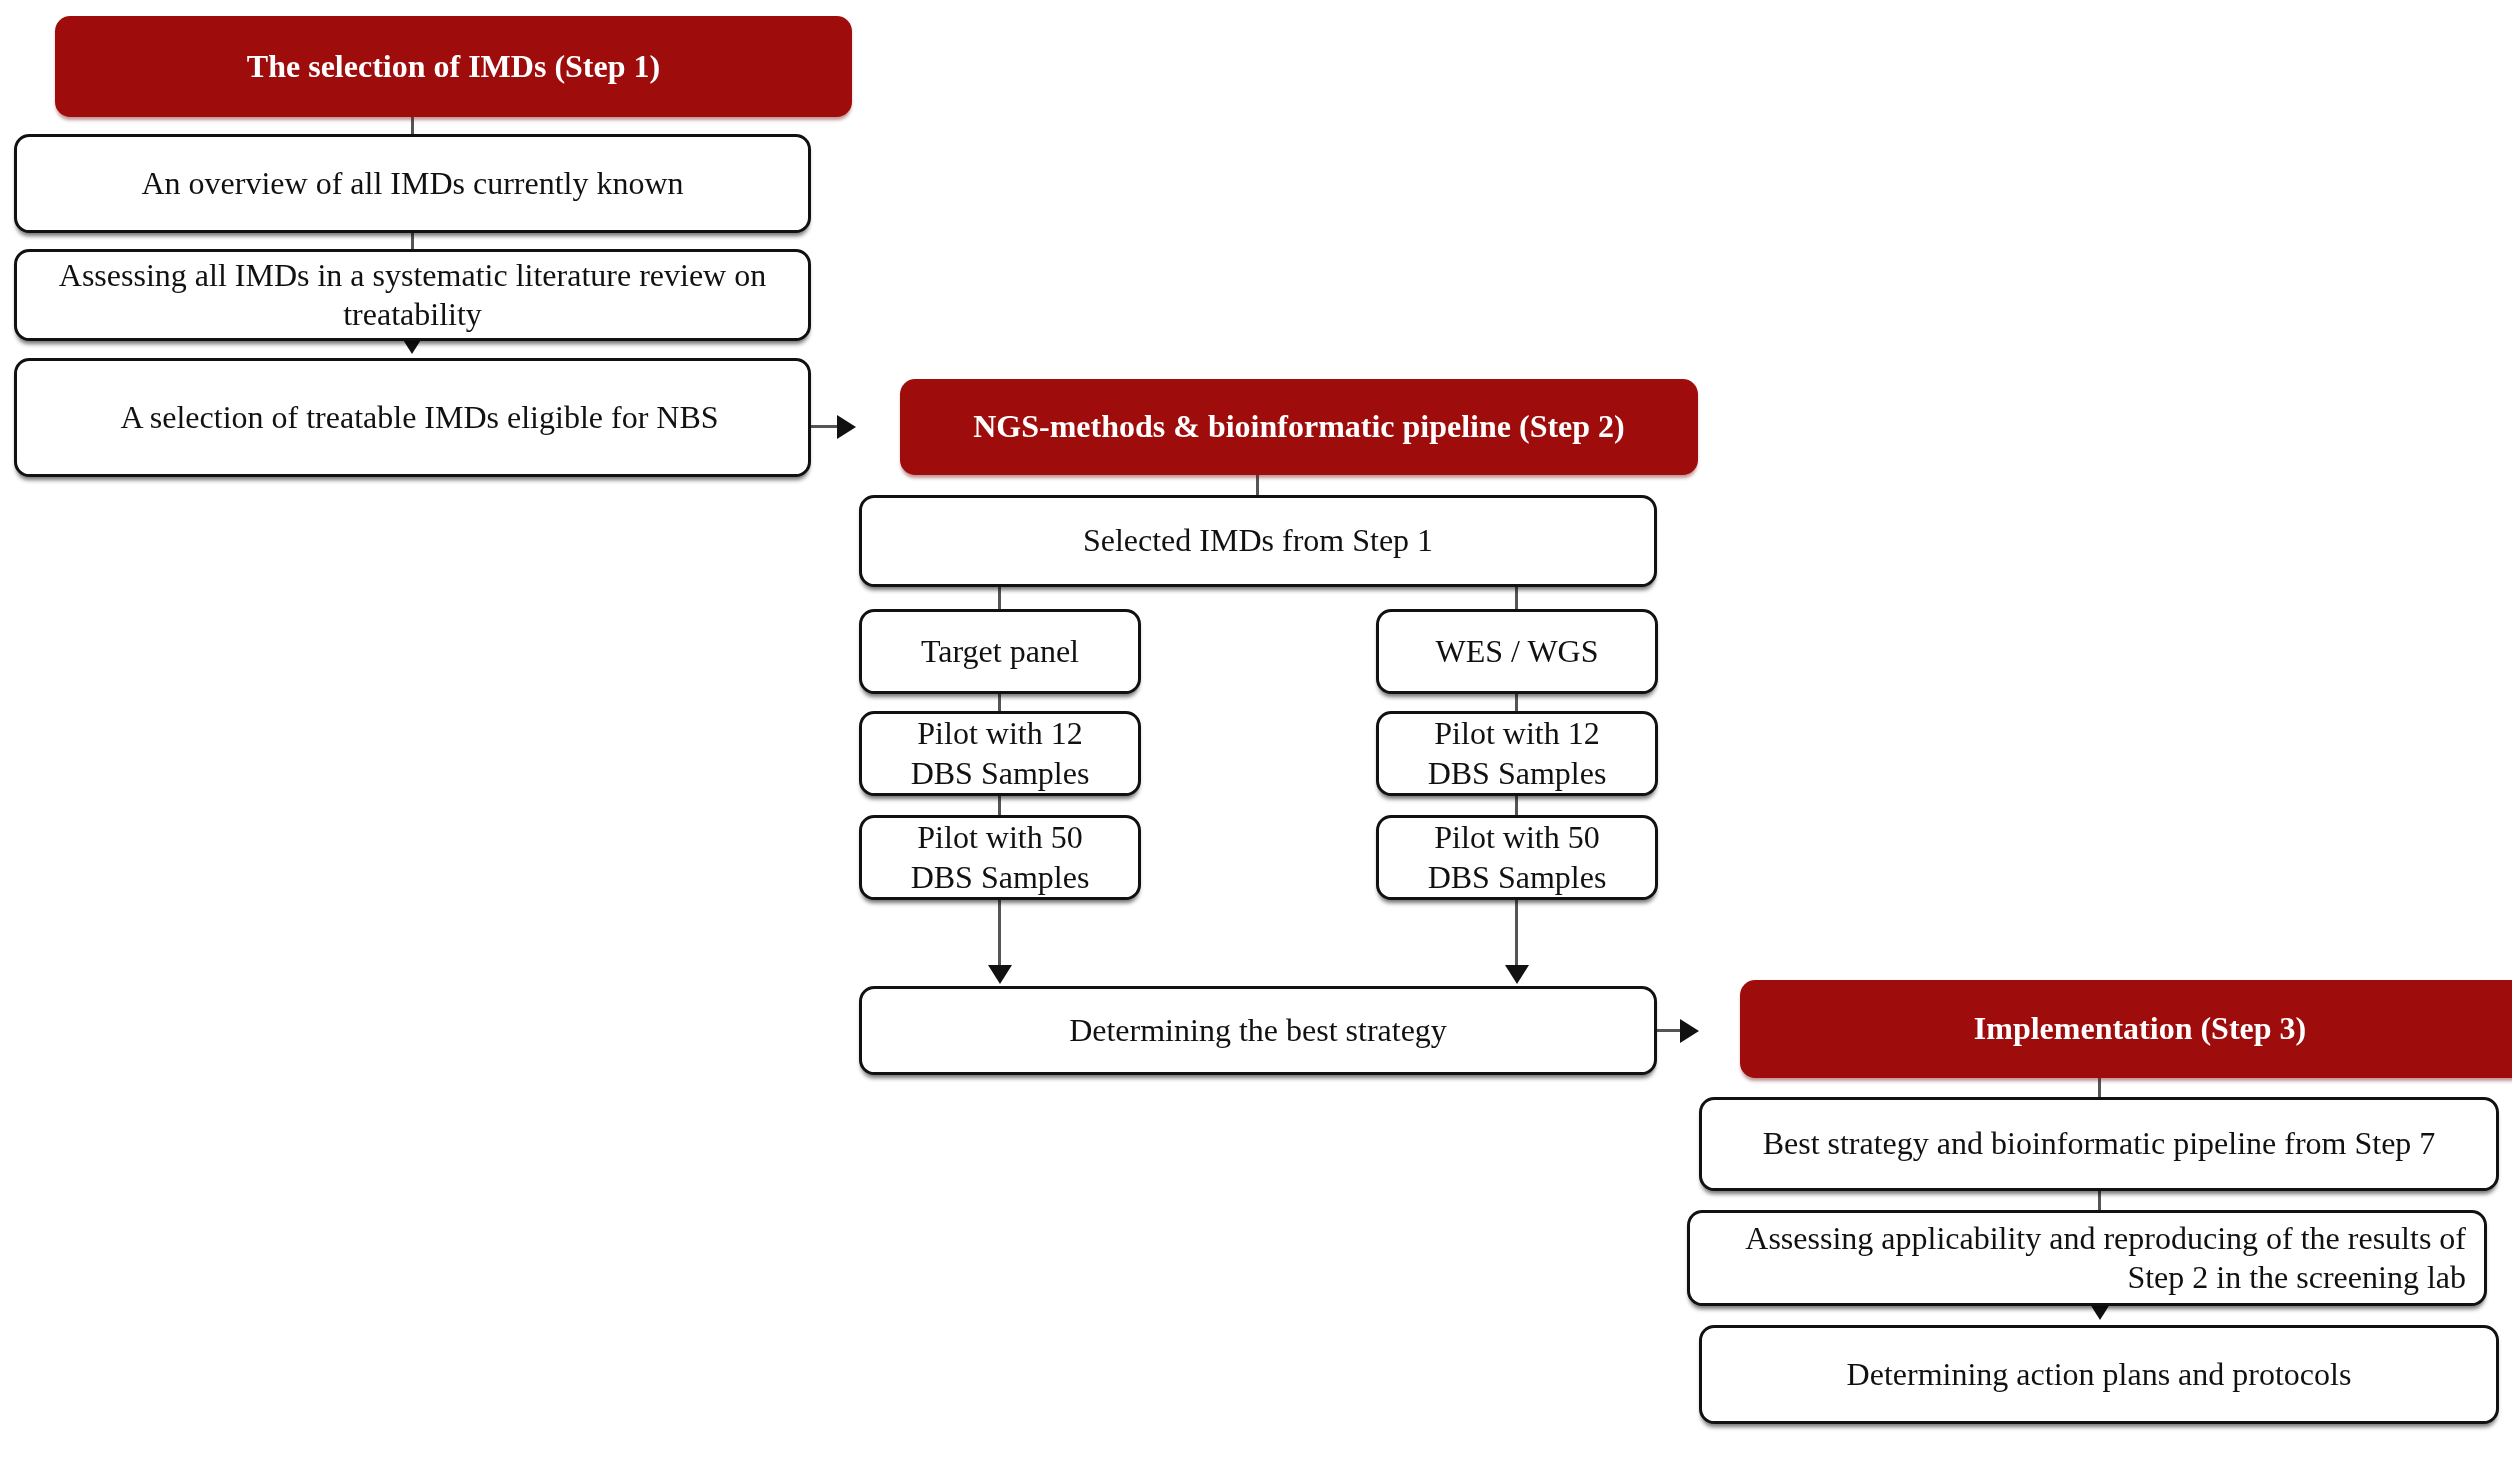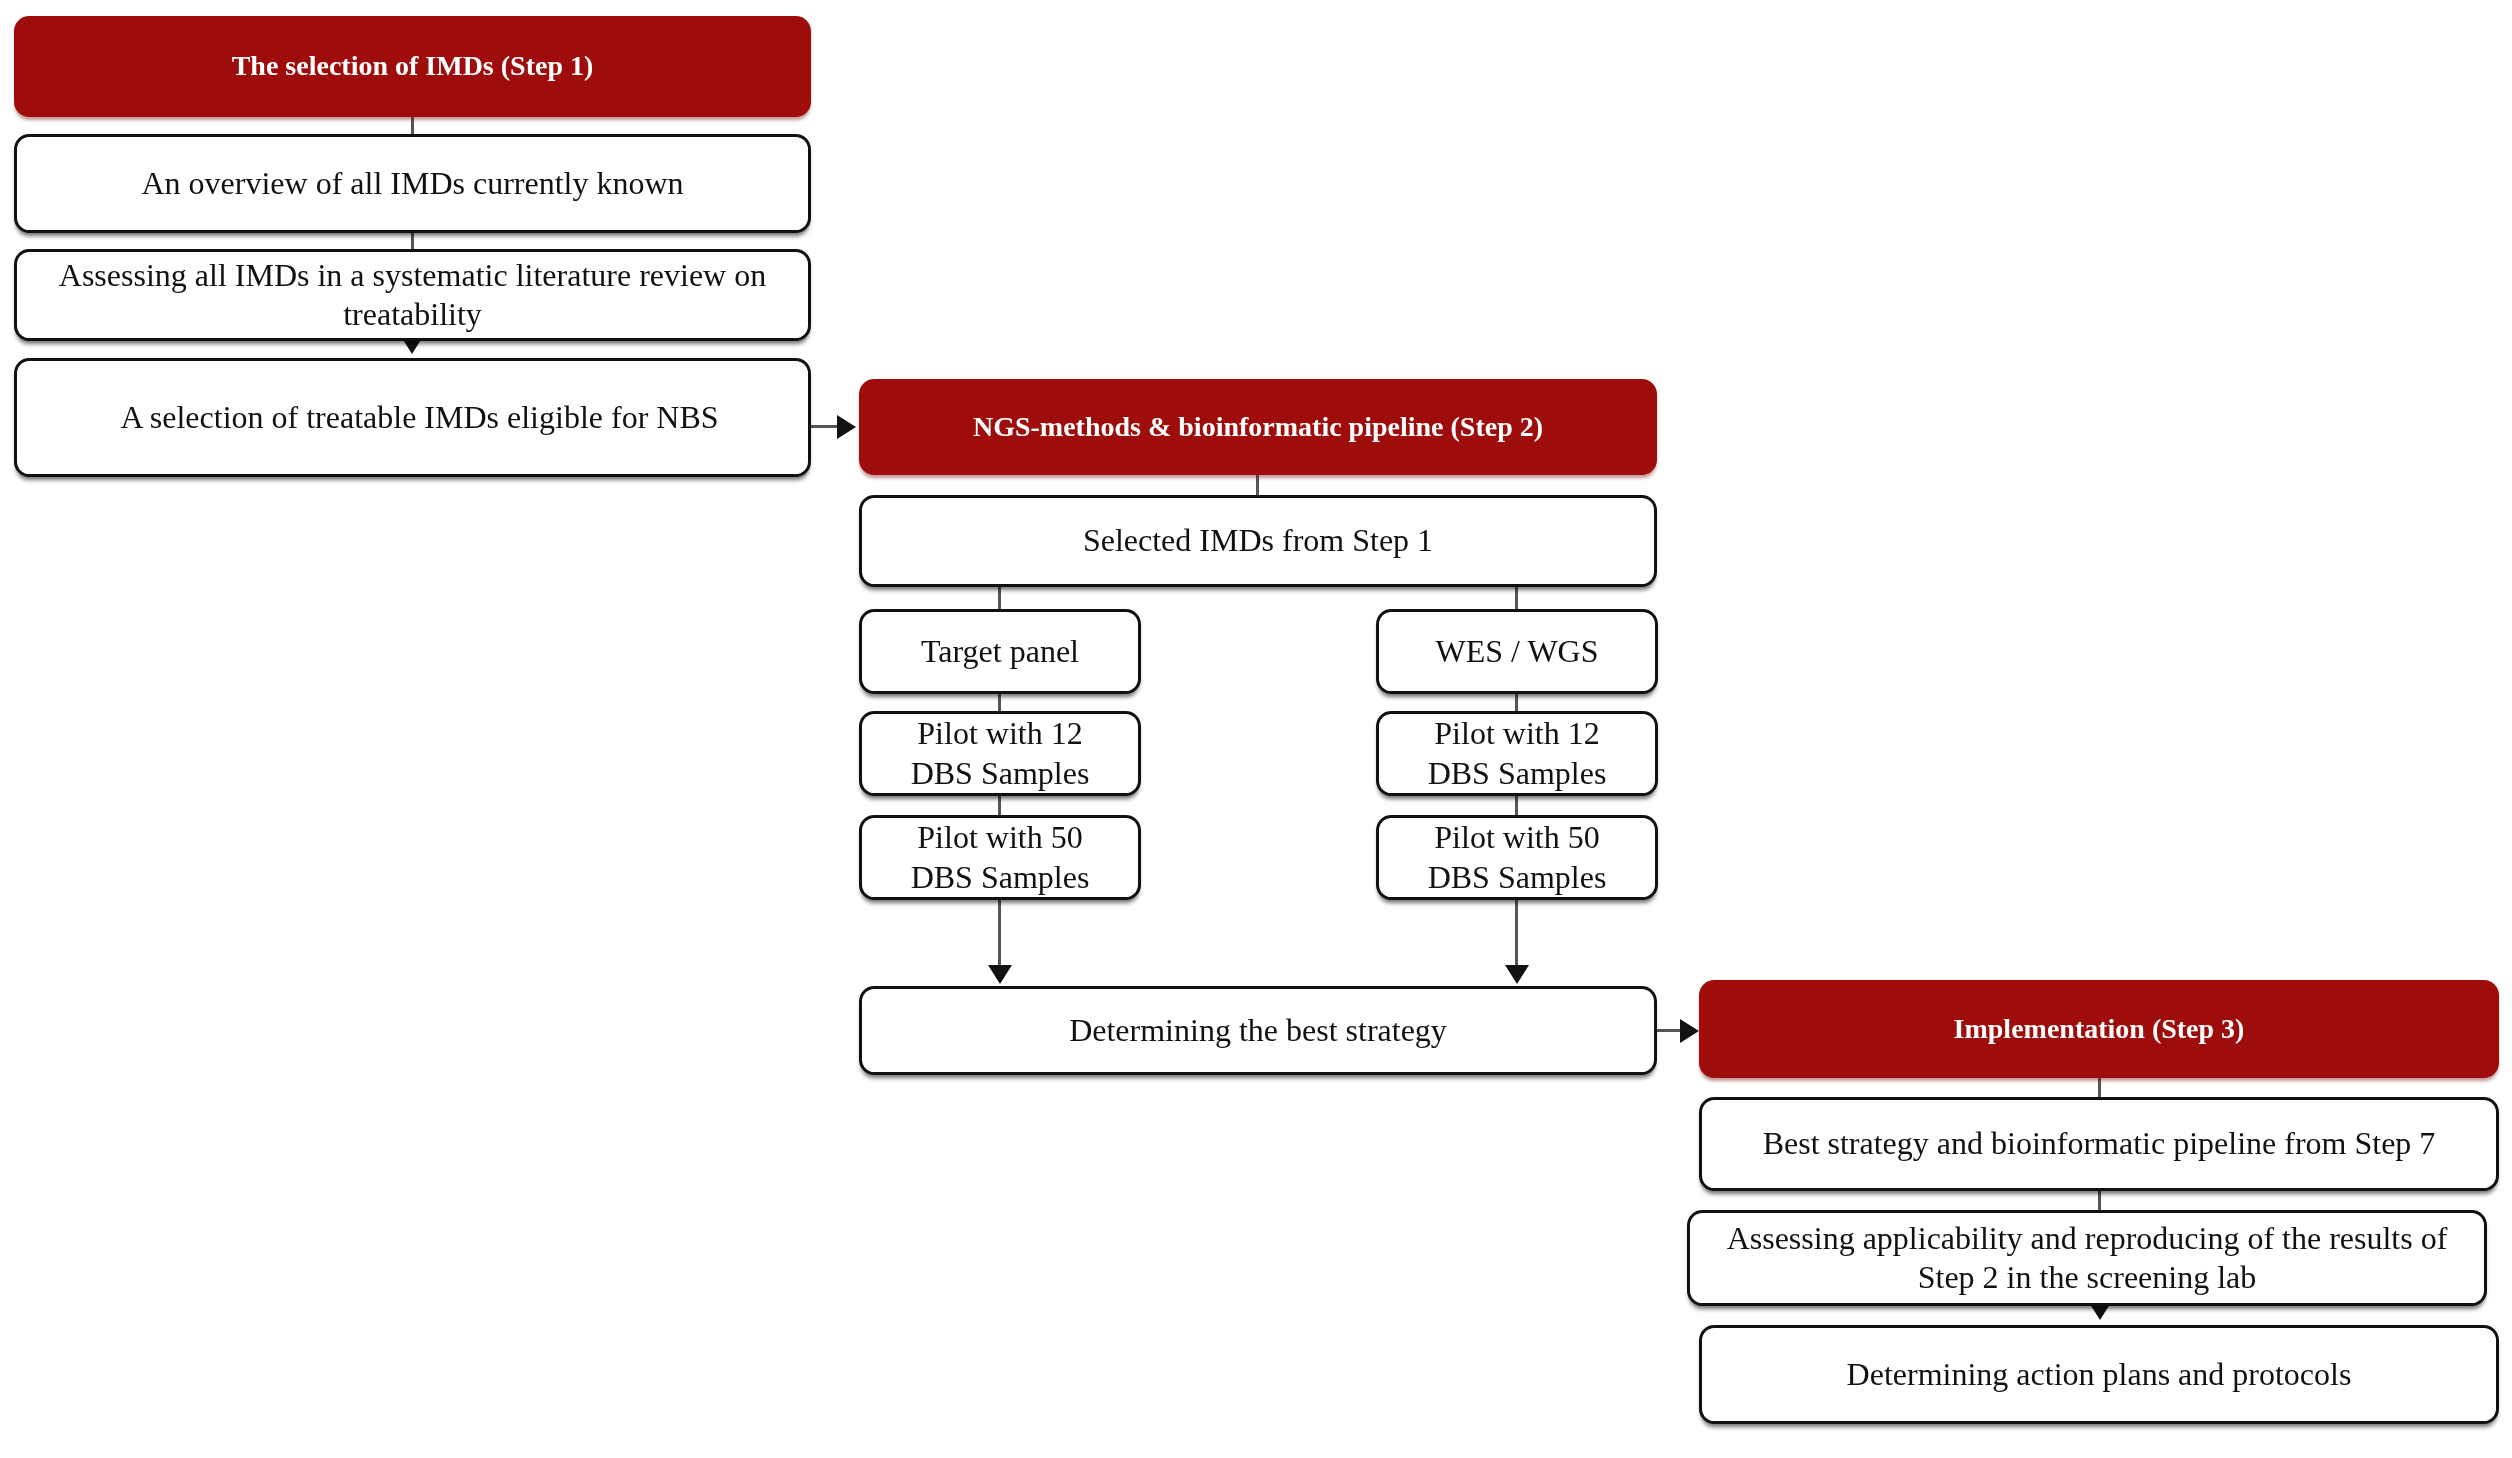--- a/index.html
+++ b/index.html
@@ -29,23 +29,24 @@
     text-align: center;
     border-radius: 15.3px;
     line-height: 1.22;
     z-index: 3;
   }
 
   .node.header {
     background: #9e0c0c;
     color: #ffffff;
     font-weight: bold;
-    font-size: 28px;
+    font-size: 32px;
     border: none;
     box-shadow: 0 3.5px 3.5px -1.4px rgba(120,20,20,0.45);
+    margin-left: 41px;
   }
 
   .node.plain {
     background: #ffffff;
     color: #111111;
     border: 3.5px solid #111111;
     font-size: 32px;
     box-shadow: 0 4.2px 4.2px -2.1px rgba(0,0,0,0.55);
   }
 
@@ -184,21 +185,21 @@
   </div>
 
   <div class="vline" style="left:2098px; top:1073px; height:28px;"></div>
 
   <div class="node plain" style="left:1699px; top:1097px; width:800px; height:94px;">
     <span class="label">Best strategy and bioinformatic pipeline from Step 7</span>
   </div>
 
   <div class="vline" style="left:2098px; top:1188px; height:25px;"></div>
 
-  <div class="node plain" style="left:1687px; top:1210px; width:800px; height:96px;">
+  <div class="node plain" style="left:1687px; top:1210px; width:800px; height:96px;text-align:right;">
     <span class="label">Assessing applicability and reproducing of the results of Step 2 in the screening lab</span>
   </div>
 
   <div class="vline" style="left:2098px; top:1303px; height:11px;"></div>
   <div class="arrow-down" style="left:2088px; top:1301px;"></div>
 
   <div class="node plain" style="left:1699px; top:1325px; width:800px; height:99px;">
     <span class="label">Determining action plans and protocols</span>
   </div>
 

